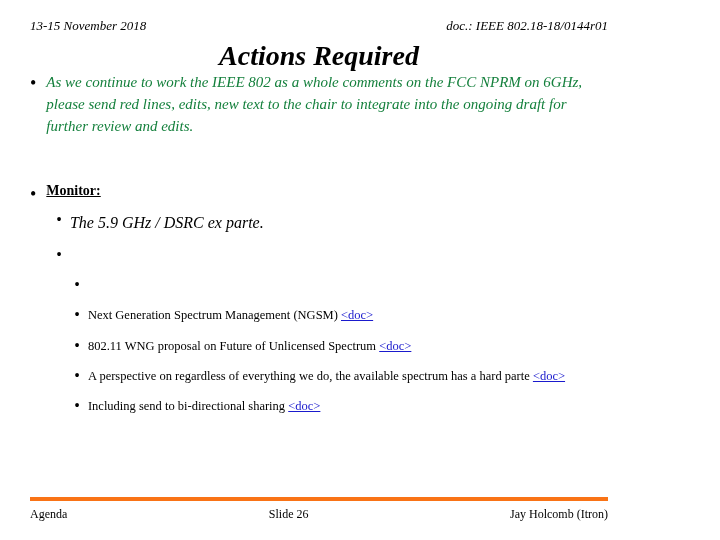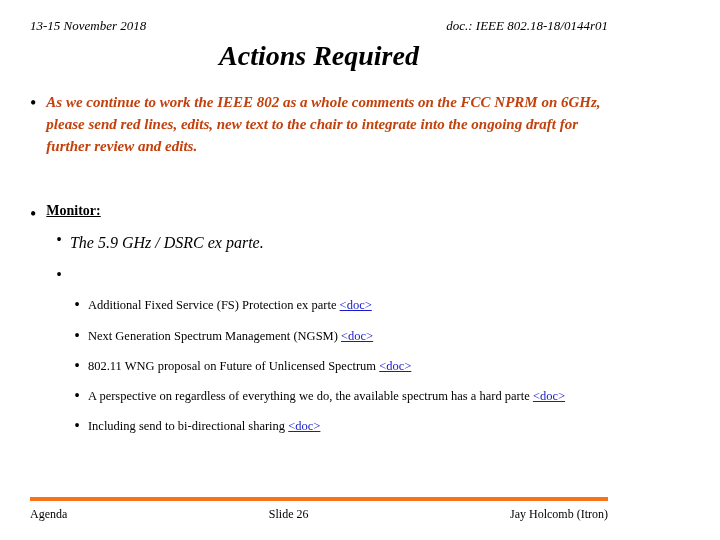--- a/index.html
+++ b/index.html
@@ -25,21 +25,20 @@
       display: flex;
       justify-content: space-between;
       align-items: flex-start;
       font-size: 13px;
       font-style: italic;
       margin-bottom: 6px;
     }
 
     .title-section {
       text-align: center;
-      margin-bottom: 20px;
     }
 
     .title {
       font-size: 28px;
       font-weight: bold;
       font-style: italic;
     }
 
     .content {
       flex: 1;
@@ -60,23 +59,23 @@
       flex-shrink: 0;
       margin-top: 0px;
     }
 
     .bullet-text {
       font-size: 15px;
       line-height: 1.45;
     }
 
     .bold-italic {
-      font-weight: bold;
-      font-style: italic;
-      color: #c2410c;
+      font-weight: normal;
+      font-style: italic;
+      color: #15803d;
     }
 
     .monitor-section {
       display: flex;
       gap: 10px;
       align-items: flex-start;
     }
 
     .monitor-content {
       display: flex;
@@ -166,23 +165,20 @@
           <span>•</span>
           <span class="sub-bullet-text">The 5.9 GHz / DSRC ex parte.</span>
         </div>
 
         <div class="sub-bullet">
           <span>•</span>
         </div>
 
         <div class="sub-sub-bullet">
           <span>•</span>
-          <span class="sub-sub-bullet-text">
-            <span>Additional Fixed Service (FS) Protection ex parte </span><span class="link-text">&lt;doc&gt;</span>
-          </span>
         </div>
 
         <div class="sub-sub-bullet">
           <span>•</span>
           <span class="sub-sub-bullet-text">
             <span>Next Generation Spectrum Management (NGSM) </span><span class="link-text">&lt;doc&gt;</span>
           </span>
         </div>
 
         <div class="sub-sub-bullet">

